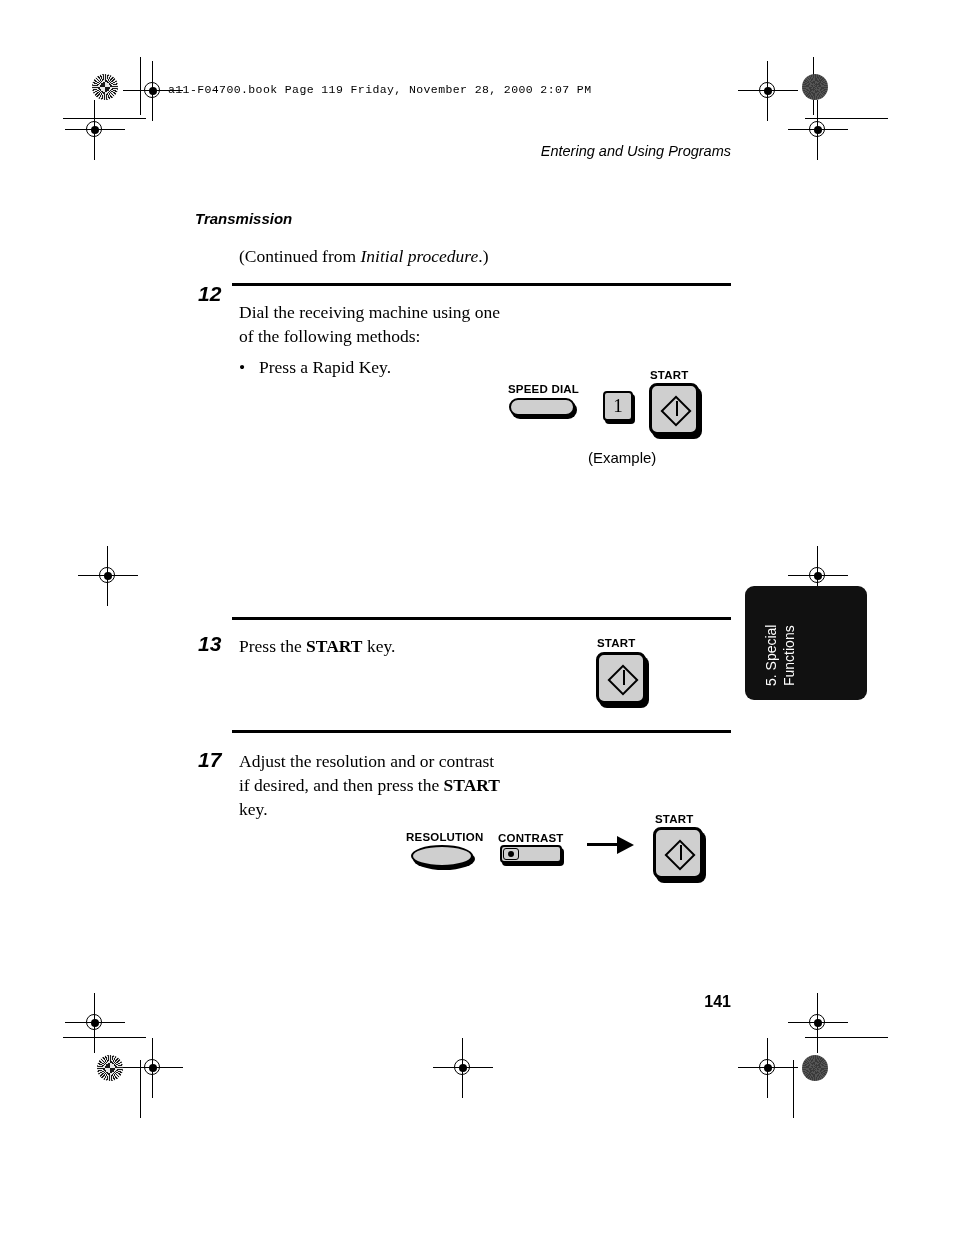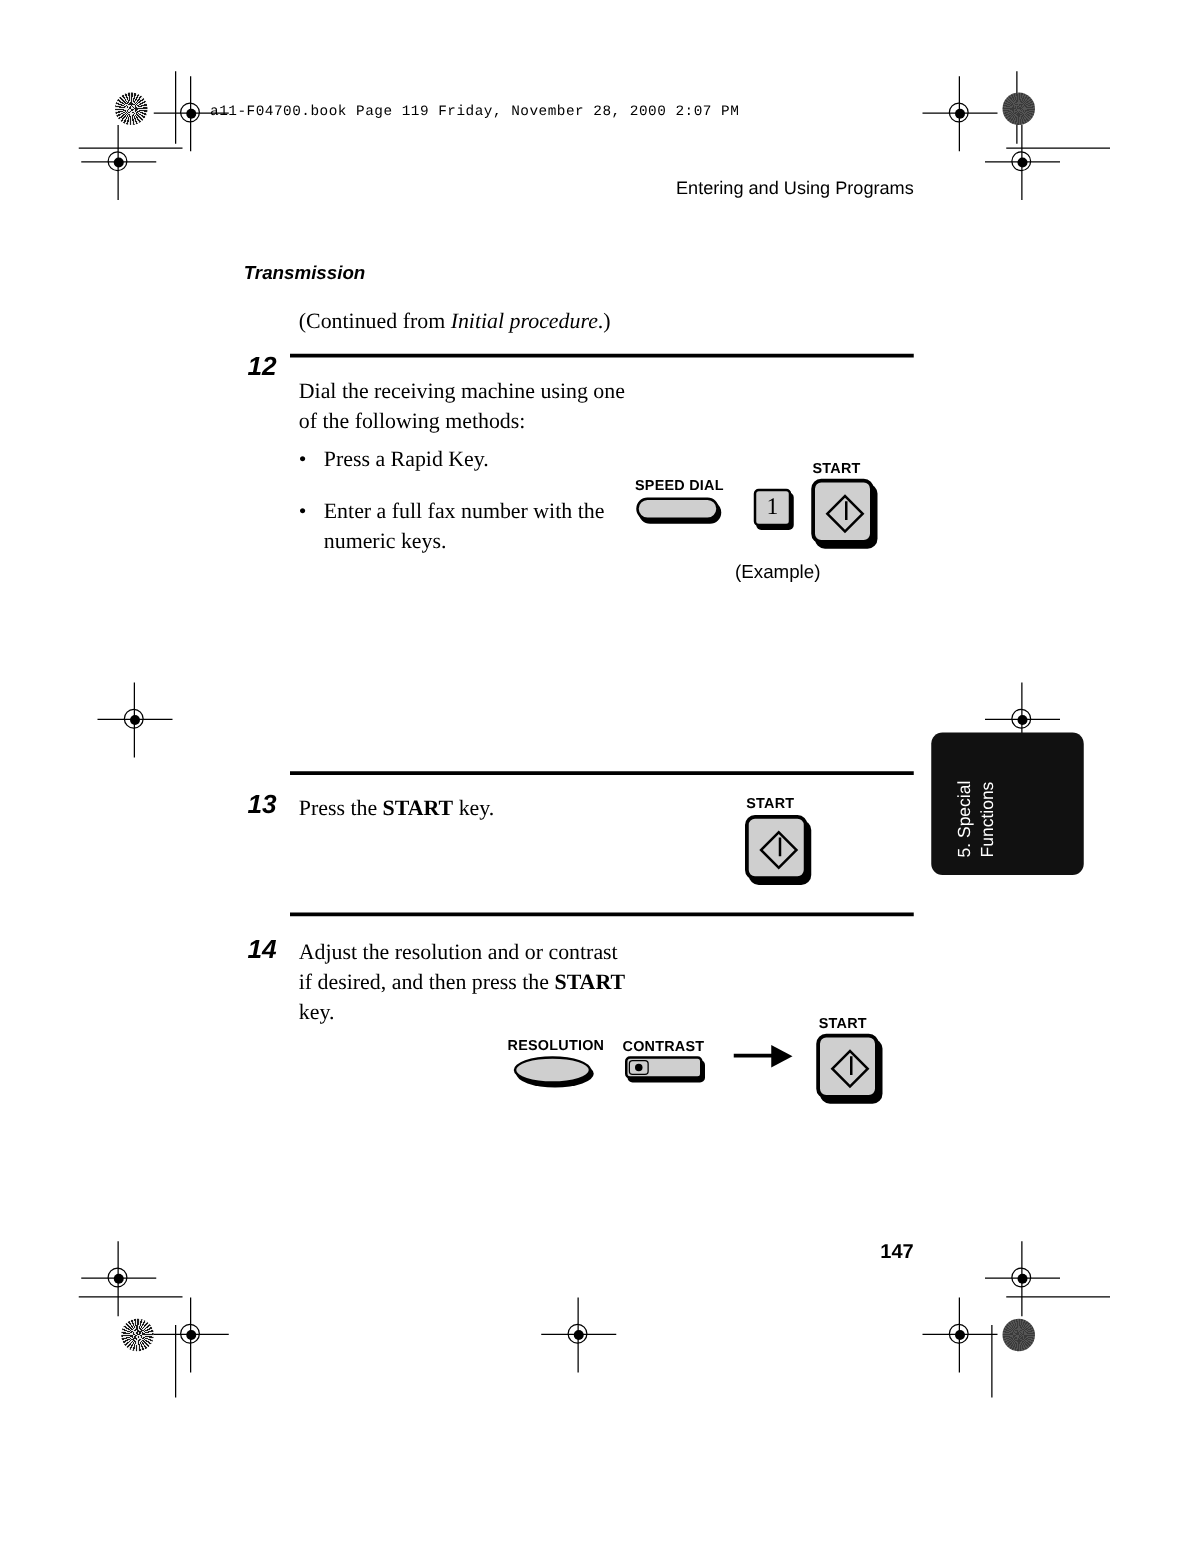--- a/index.html
+++ b/index.html
@@ -80,20 +80,21 @@
   
   .running-head {
     position: absolute;
     left: 0;
     top: 143px;
     width: 731px;
     text-align: right;
     font-family: "Liberation Sans", sans-serif;
     font-size: 14.5px;
     color: #000;
+    font-style: italic;
   }
 
   
   .section-title {
     position: absolute;
     left: 195px;
     top: 210px;
     font-family: "Liberation Sans", sans-serif;
     font-weight: bold;
     font-style: italic;
@@ -399,23 +400,20 @@
 <div class="step">
   <div class="step-num" style="left:198px; top:282px;">12</div>
   <div class="step-body" style="left:239px; top:300px; width:270px;">
     <span>Dial the receiving machine using one</span>
     <span>of the following methods:</span>
   </div>
 
   <div class="bullets" style="left:239px; top:355px; width:265px;">
     <div class="bullet">
       <span>Press a Rapid Key.</span>
-    </div>
-    <div class="bullet">
-      <span>Enter a full fax number with the numeric keys.</span>
     </div>
   </div>
 
   <div class="keyart">
     <div class="key-label" style="left:508px; top:383px;"><b>SPEED DIAL</b></div>
     <div class="pill-key" style="left:509px; top:398px;"></div>
 
     <div class="num-key" style="left:603px; top:391px;">1</div>
 
     <div class="key-label" style="left:650px; top:369px;"><b>START</b></div>
@@ -435,21 +433,21 @@
   <div class="keyart">
     <div class="key-label" style="left:597px; top:637px;"><b>START</b></div>
     <div class="start-key" style="left:596px; top:652px; width:50px; height:52px;">
       <span class="diamond" style="left:13px; top:14px; width:22px; height:22px;"></span>
       <span class="bar" style="left:23.5px; top:15px; width:2px; height:15px;"></span>
     </div>
   </div>
 </div>
 
 <div class="step">
-  <div class="step-num" style="left:198px; top:748px;">14</div>
+  <div class="step-num" style="left:198px; top:748px;">17</div>
   <div class="step-body" style="left:239px; top:749px; width:268px;">
     <span>Adjust the resolution and or contrast</span>
     <span>if desired, and then press the <b>START</b></span>
     <span>key.</span>
   </div>
 
   <div class="keyart">
     <div class="key-label" style="left:406px; top:831px;">RESOLUTION</div>
     <div class="oval-key" style="left:411px; top:845px;"></div>
 
@@ -467,13 +465,13 @@
       <span class="bar" style="left:23.5px; top:15px; width:2px; height:15px;"></span>
     </div>
   </div>
 </div>
 
 <div class="side-tab" style="left:745px; top:586px; width:122px; height:114px;">
   <div class="tab-text" style="left:18px; top:100px;">5. Special</div>
   <div class="tab-text" style="left:36px; top:100px;">Functions</div>
 </div>
 
-<div class="folio">147</div>
+<div class="folio">141</div>
 
 </body></html>

